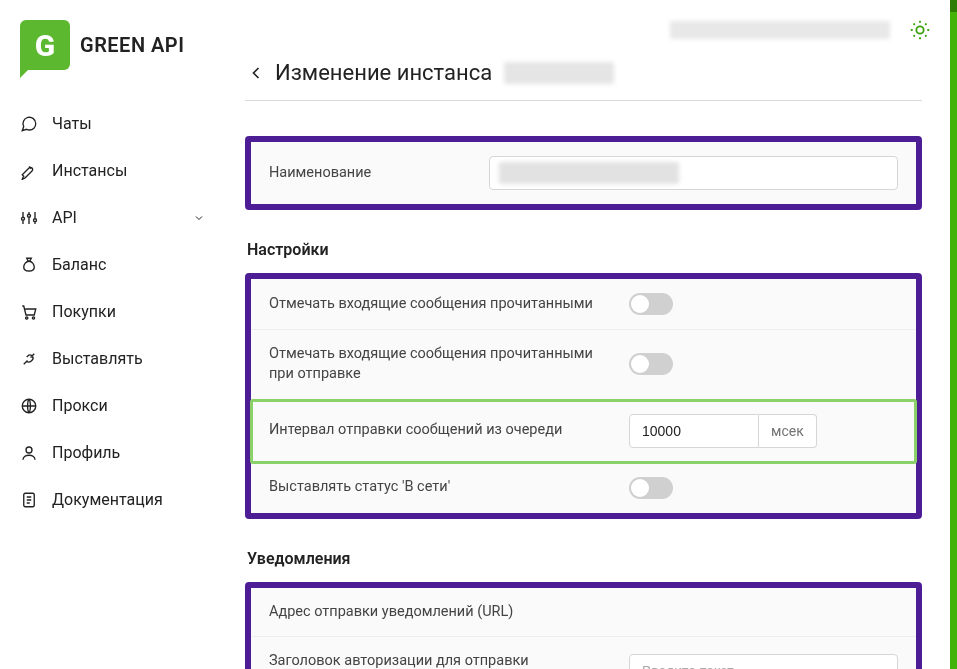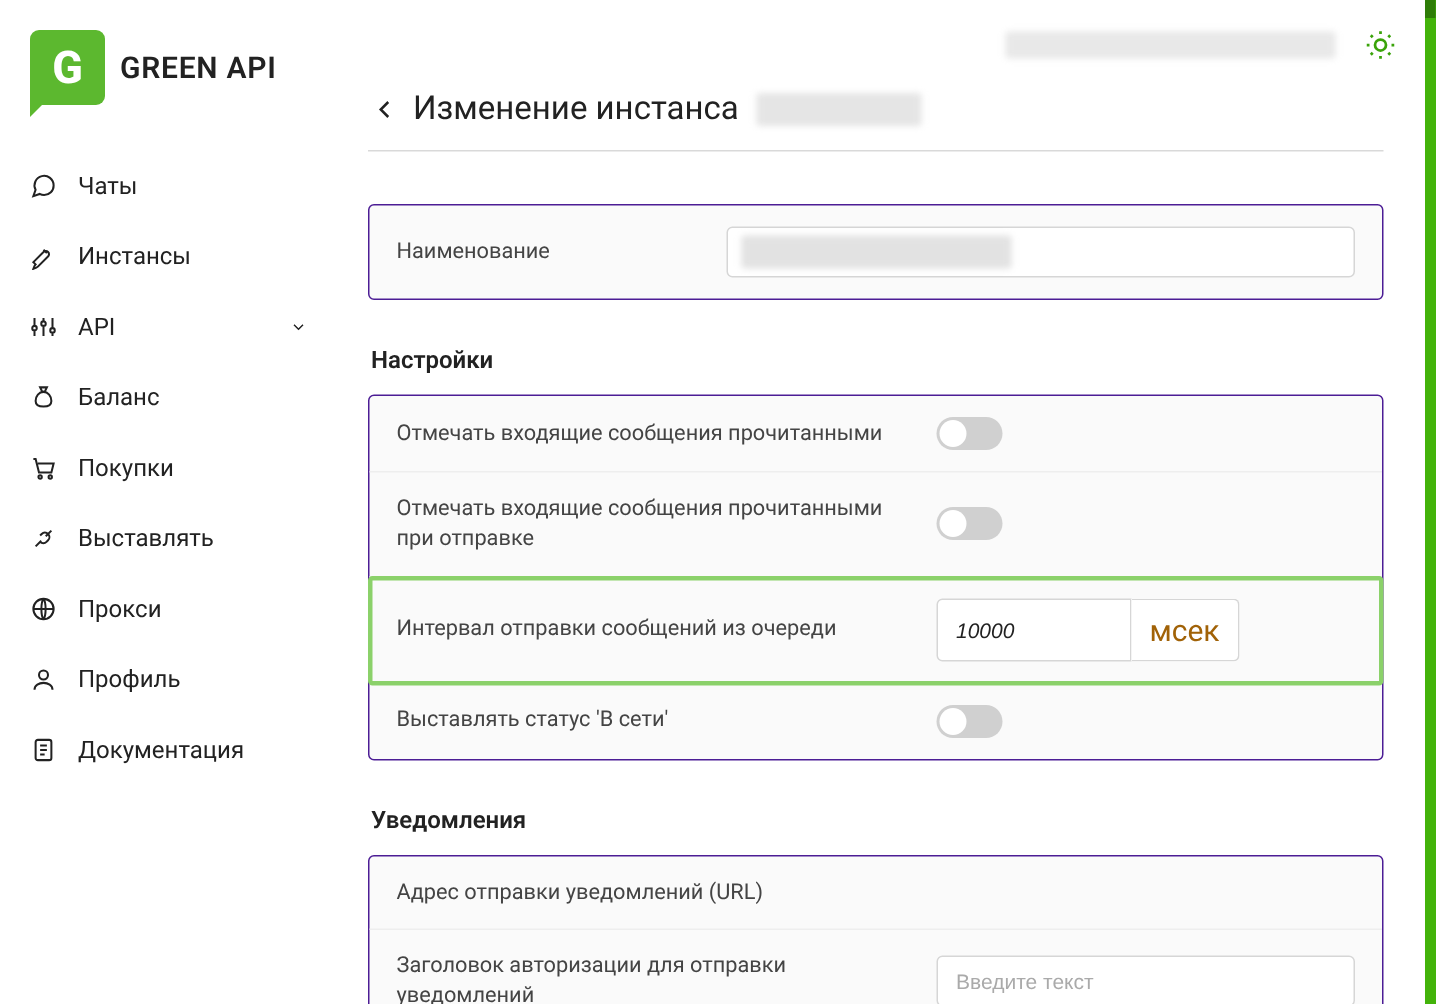--- a/index.html
+++ b/index.html
@@ -75,21 +75,21 @@
       border-bottom: 1px solid #d9d9d9;
       margin-bottom: 35px;
     }
     .back-chevron { width: 22px; height: 22px; cursor: pointer; display:flex; align-items:center; justify-content:center; }
     .page-title { font-size: 22px; font-weight: 400; }
     .instance-id-blur {
       width: 110px; height: 22px;
       background: #e5e5e5; border-radius: 2px; filter: blur(2px); margin-left: 4px;
     }
     .card {
-      border: 1px solid #4c1d95;
+      border: 6px solid #4c1d95;
       border-radius: 4px;
       background: #fafafa;
       margin-bottom: 30px;
     }
     .row {
       display: flex; align-items: center;
       padding: 14px 18px;
       border-bottom: 1px solid #eee;
       gap: 20px;
     }
@@ -117,25 +117,25 @@
     .input-blur-wrap { position: relative; width: 100%; }
     .input-blur-overlay {
       position: absolute; left: 10px; top: 6px; bottom: 6px; width: 60%;
       background: #e5e5e5; filter: blur(2px); border-radius: 2px;
     }
     .small-input-blur{
       position:absolute; left:10px; top:6px; bottom:6px; width:180px;
       background:#e2e2e2; filter:blur(2px); border-radius:2px;
     }
     .input-group { display: flex; width: 200px; }
-    .input-group .input { border-radius: 4px 0 0 4px; width: 130px; font-style: italic; }
+    .input-group .input { border-radius: 4px 0 0 4px; width: 130px; }
     .input-suffix {
       border: 1px solid #d6d6d6; border-left: none;
       border-radius: 0 4px 4px 0;
-      padding: 8px 12px; font-size: 20px; background: #fff; color: #a16207;
+      padding: 8px 12px; font-size: 14px; background: #fff; color: #737373;
     }
     .toggle {
       width: 44px; height: 22px; border-radius: 11px;
       background: #d0d0d0; position: relative; cursor: pointer;
       flex-shrink: 0;
     }
     .toggle::after {
       content: ""; position: absolute; left: 2px; top: 2px;
       width: 18px; height: 18px; border-radius: 50%; background: #fff;
       transition: left .15s;

